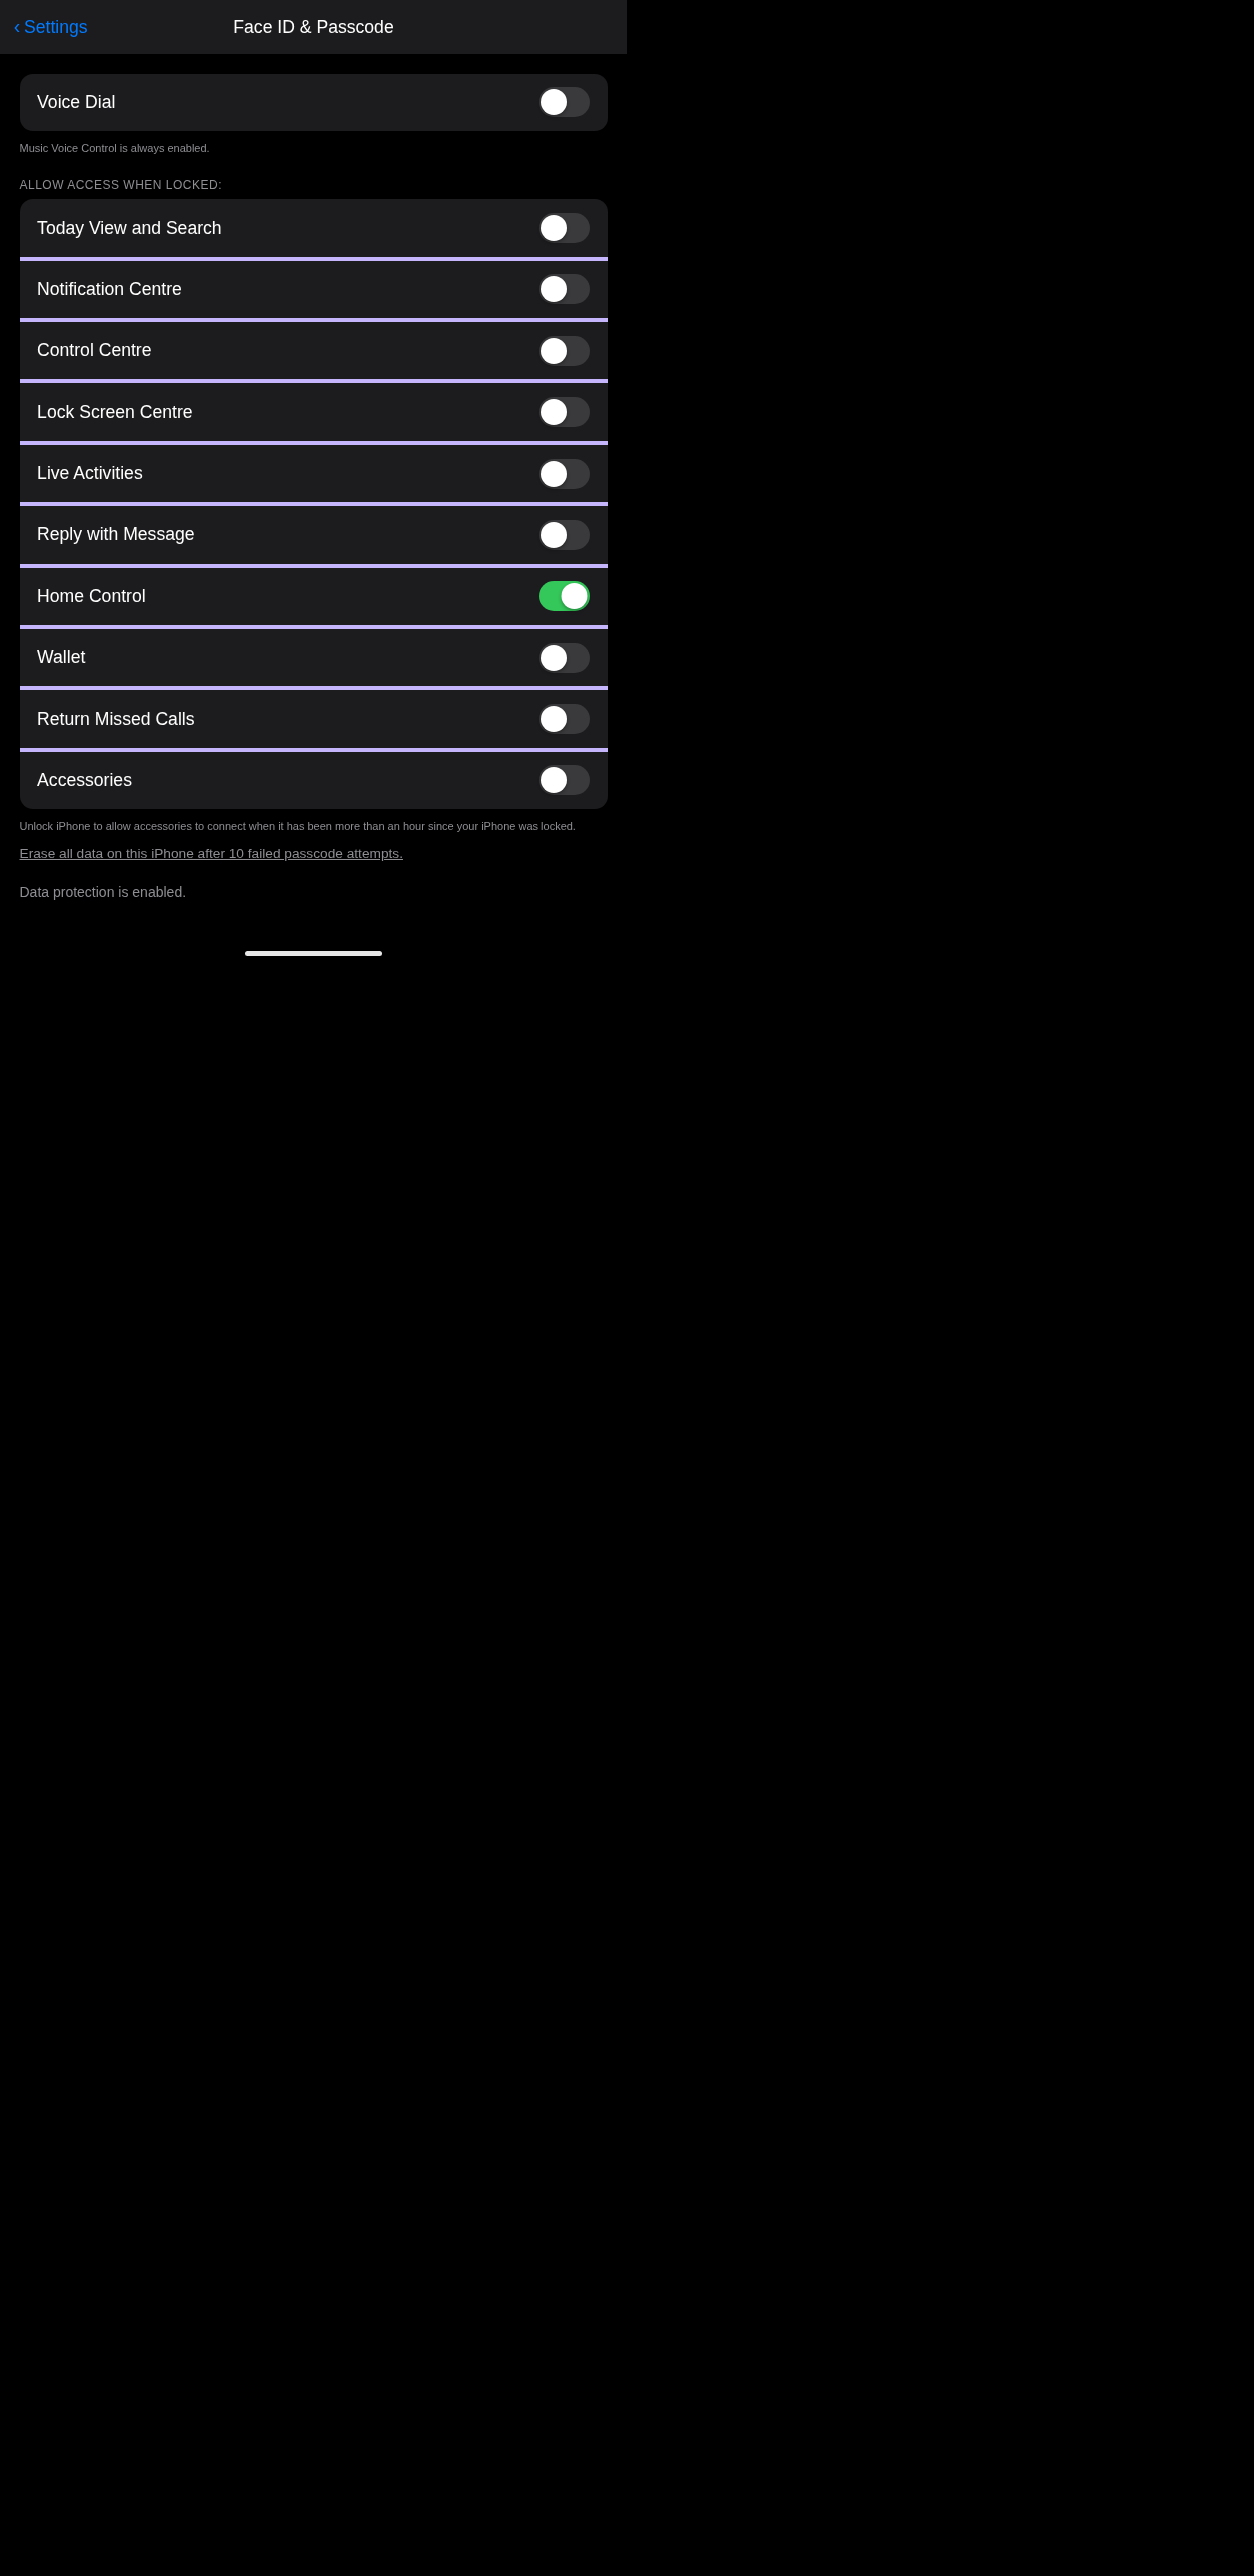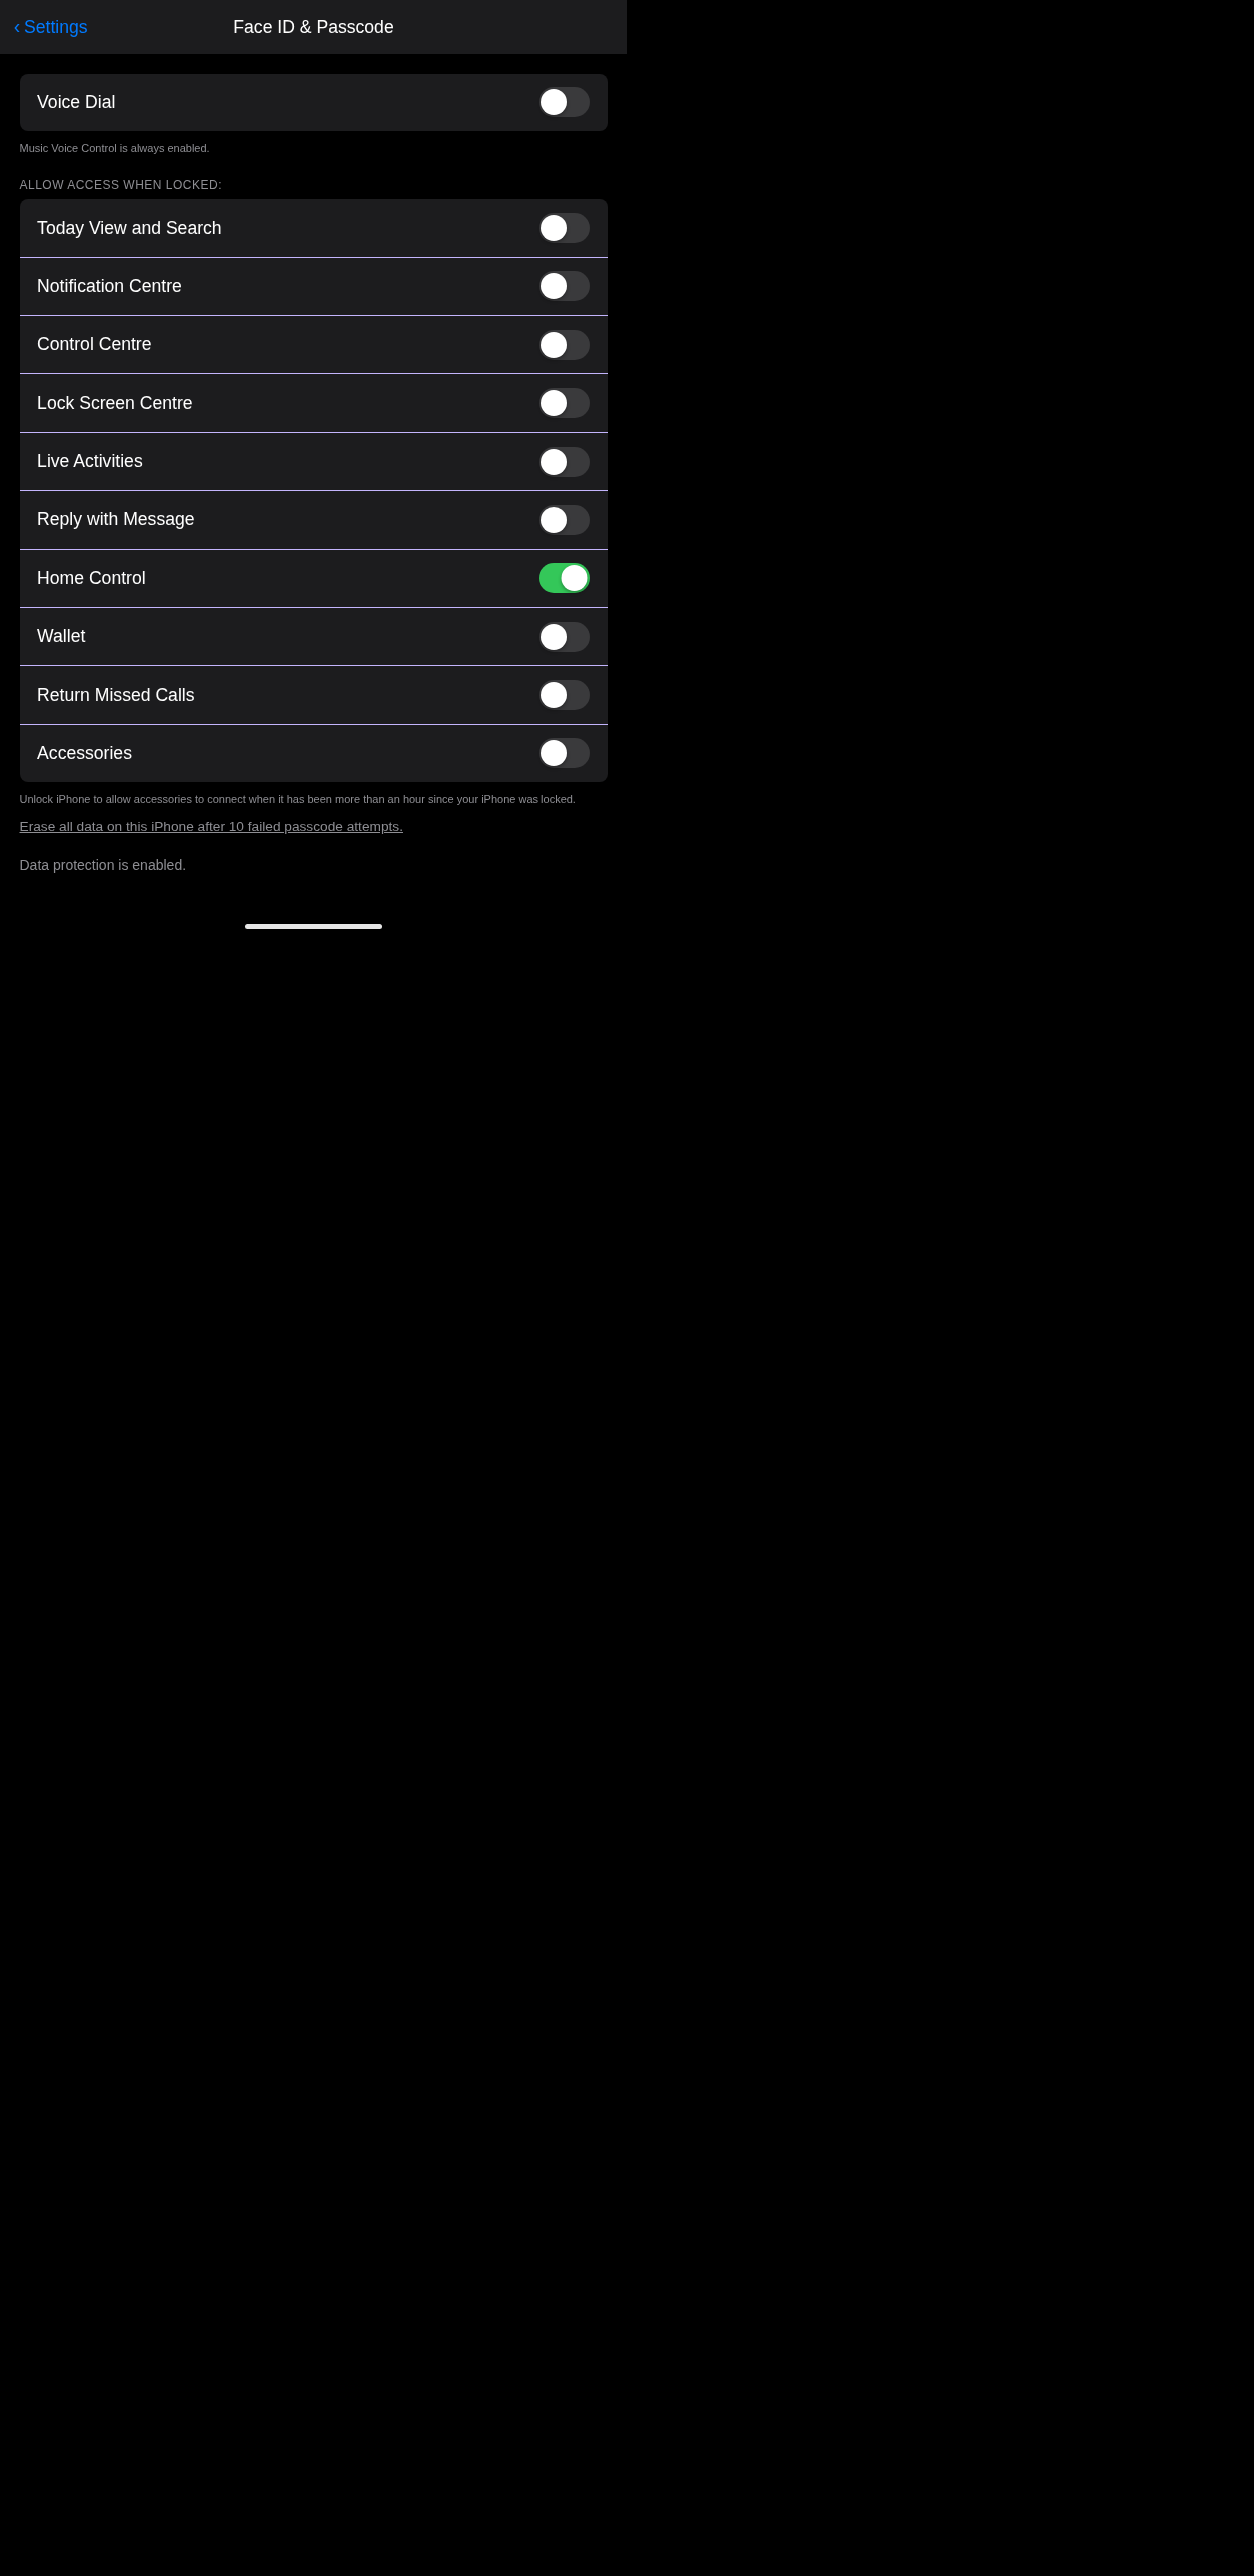--- a/index.html
+++ b/index.html
@@ -59,30 +59,30 @@
       padding: 0;
     }
 
     
     .voice-dial-section {
       margin: 19.5px 19.5px 0 19.5px;
     }
 
     .settings-group {
       background-color: #1c1c1e;
-      border-radius: 8px;
+      border-radius: 13px;
       overflow: hidden;
     }
 
     .settings-row {
       display: flex;
       align-items: center;
       justify-content: space-between;
       padding: 13.7px 17.6px;
-      border-bottom: 1px solid #c4b5fd;
+      border-bottom: 4px solid #c4b5fd;
       min-height: 55px;
     }
 
     .settings-row:last-child {
       border-bottom: none;
     }
 
     .row-label {
       font-size: 17.6px;
       color: #ffffff;

